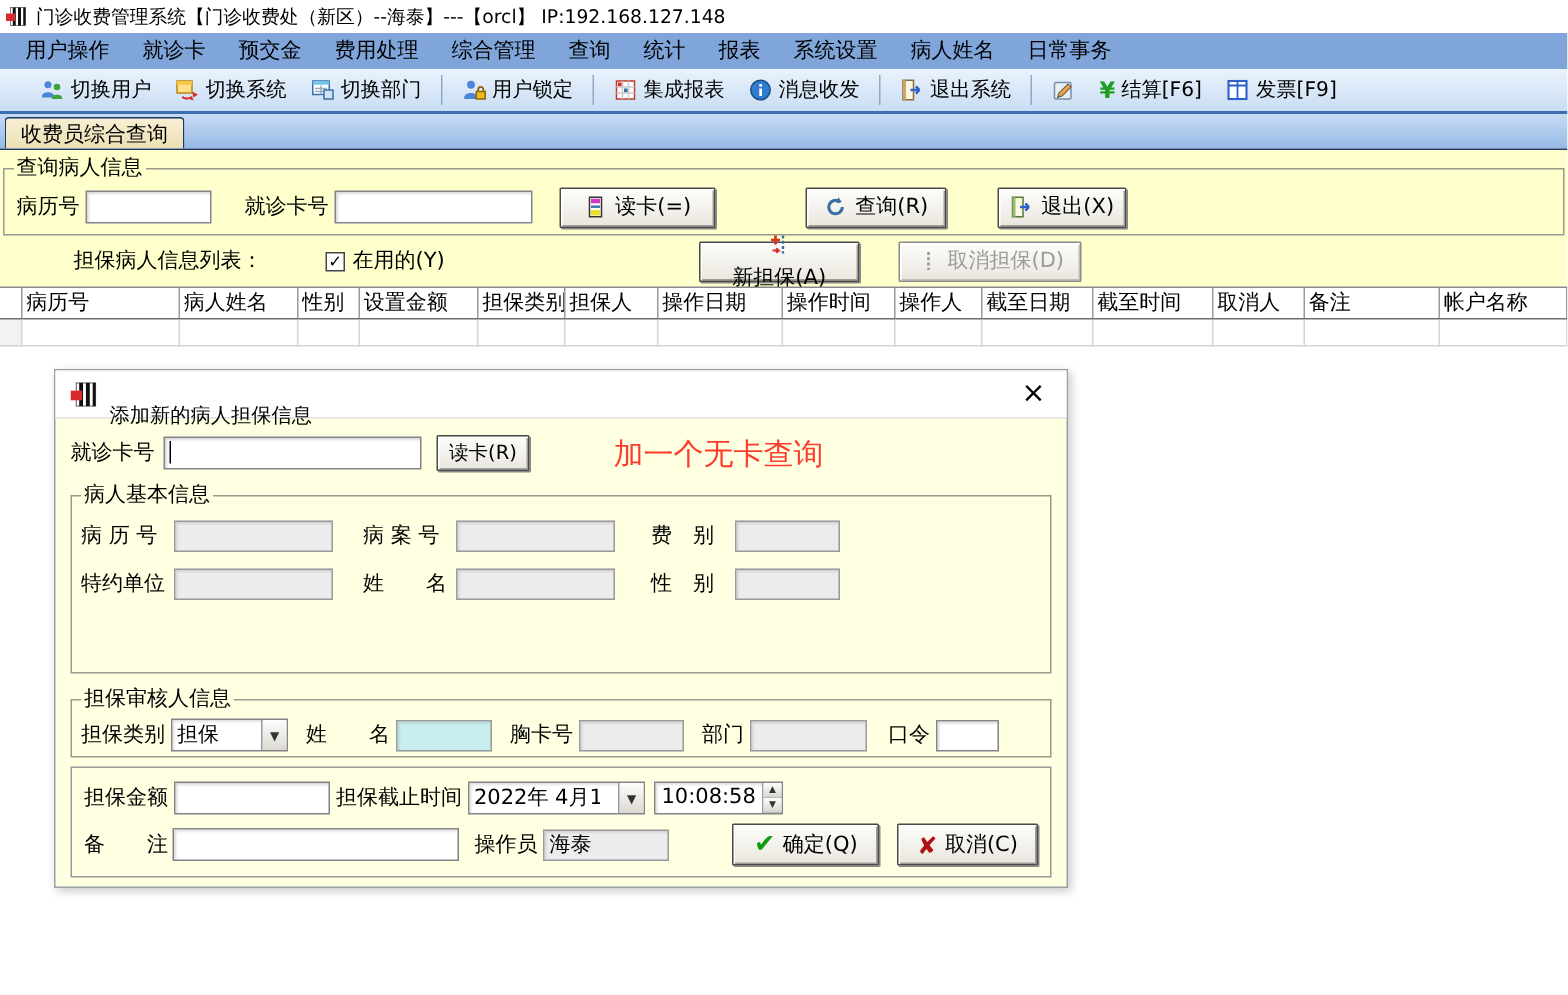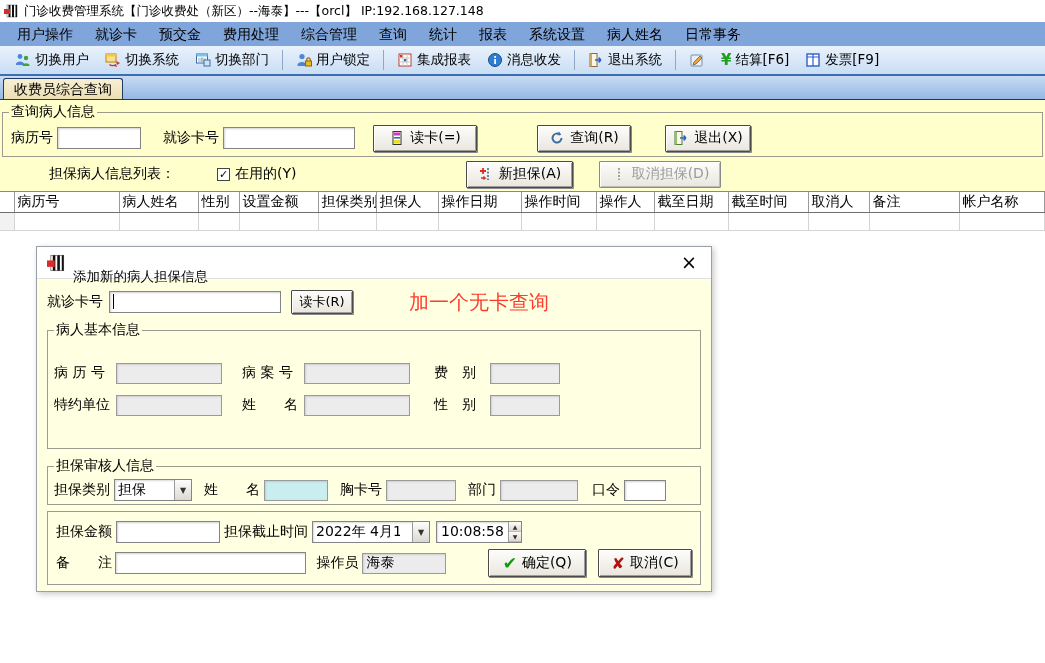--- a/index.html
+++ b/index.html
@@ -10,21 +10,21 @@
   
   .titlebar { height:22px; background:#ffffff; display:flex; align-items:center; padding-left:4px; gap:6px; }
   .titlebar .title { font-size:12.5px; }
 
   
   .menubar { height:24px; background:#7fa5da; display:flex; align-items:center; padding-left:6px; }
   .menu-item { padding:0 11px; font-size:14px; cursor:default; line-height:24px; }
 
   
   .toolbar { height:30px; background:linear-gradient(#eaf2fc,#c9ddf4); border-bottom:2px solid #3c6eb4;
-             display:flex; align-items:center; padding-left:8px; gap:2px; }
+             display:flex; align-items:center; padding-left:20px; gap:2px; }
   .tbtn { display:flex; align-items:center; gap:4px; padding:2px 6px; border:1px solid transparent; border-radius:2px; }
   .tbtn span.lbl { font-size:13.5px; }
   .tsep { width:1px; height:20px; background:#8fa8c8; margin:0 4px; }
   .yen { color:#1f9e1f; font-weight:bold; font-size:15px; }
 
   
   .tabbar { height:24px; background:linear-gradient(#c9dbf3,#95b8e6); display:flex; align-items:flex-end; padding-left:3px; gap:2px; border-bottom:1px solid #1f3864; }
   .tab { background:linear-gradient(#f8f0d4,#ecdfb4); border:1px solid #1f3864; border-bottom:none;
          border-radius:3px 3px 0 0; padding:2px 10px 2px 10px; font-size:14px; height:21px; }
   .tab.active { height:23px; background:linear-gradient(#fbf5de,#eee1b8); font-weight:400; }
@@ -242,21 +242,21 @@
         </button>
       </div>
     </fieldset>
 
     <div class="listbar">
       <span class="llabel">担保病人信息列表：</span>
       <span style="margin-left:42px;display:inline-flex;align-items:center;gap:5px;">
         <span class="chk">✓</span>
         <span class="flabel">在用的(Y)</span>
       </span>
-      <button class="btn3d" style="position:absolute;left:425px;width:107px;">
+      <button class="btn3d" style="position:absolute;left:425px;width:107px;flex-direction:column;">
         <svg class="icon16" viewBox="0 0 16 16">
           <path d="M10 2v12" stroke="#3a6ea5" stroke-width="1.6" stroke-dasharray="2 1.5"></path>
           <path d="M2 5h6M5 2v6" stroke="#d93025" stroke-width="1.8"></path>
           <path d="M3 12h4l-1.5-1.5M7 12l-1.5 1.5" stroke="#d93025" stroke-width="1.4" fill="none"></path>
         </svg>
         <span>新担保(A)</span>
       </button>
       <button class="btn3d disabled" style="position:absolute;left:558px;width:122px;">
         <svg class="icon16" viewBox="0 0 16 16">
           <path d="M8 2v12" stroke="#9b9b9b" stroke-width="1.8" stroke-dasharray="2 1.5"></path>
@@ -344,21 +344,21 @@
           <span class="caret"></span>
         </span>
         <button class="btn3d" style="width:62px;height:24px;margin-left:10px;font-size:13px;">
           <span>读卡(R)</span>
         </button>
         <span class="note-red" style="margin-left:56px;">加一个无卡查询</span>
       </div>
 
       <fieldset class="group" style="margin:4px 0 0 0;height:128px;background:#ffffe1;">
         <legend>病人基本信息</legend>
-        <div class="drow" style="height:28px;margin-top:18px;">
+        <div class="drow" style="height:28px;margin-top:2px;">
           <span class="dlabel" style="width:62px;">病 历 号</span>
           <input class="rofield" style="width: 106px;">
           <span class="dlabel" style="width:62px;margin-left:20px;">病 案 号</span>
           <input class="rofield" style="width: 106px;">
           <span class="dlabel" style="width:56px;margin-left:24px;">费　别</span>
           <input class="rofield" style="width: 70px;">
         </div>
         <div class="drow" style="height:28px;margin-top:4px;">
           <span class="dlabel" style="width:62px;">特约单位</span>
           <input class="rofield" style="width: 106px;">

